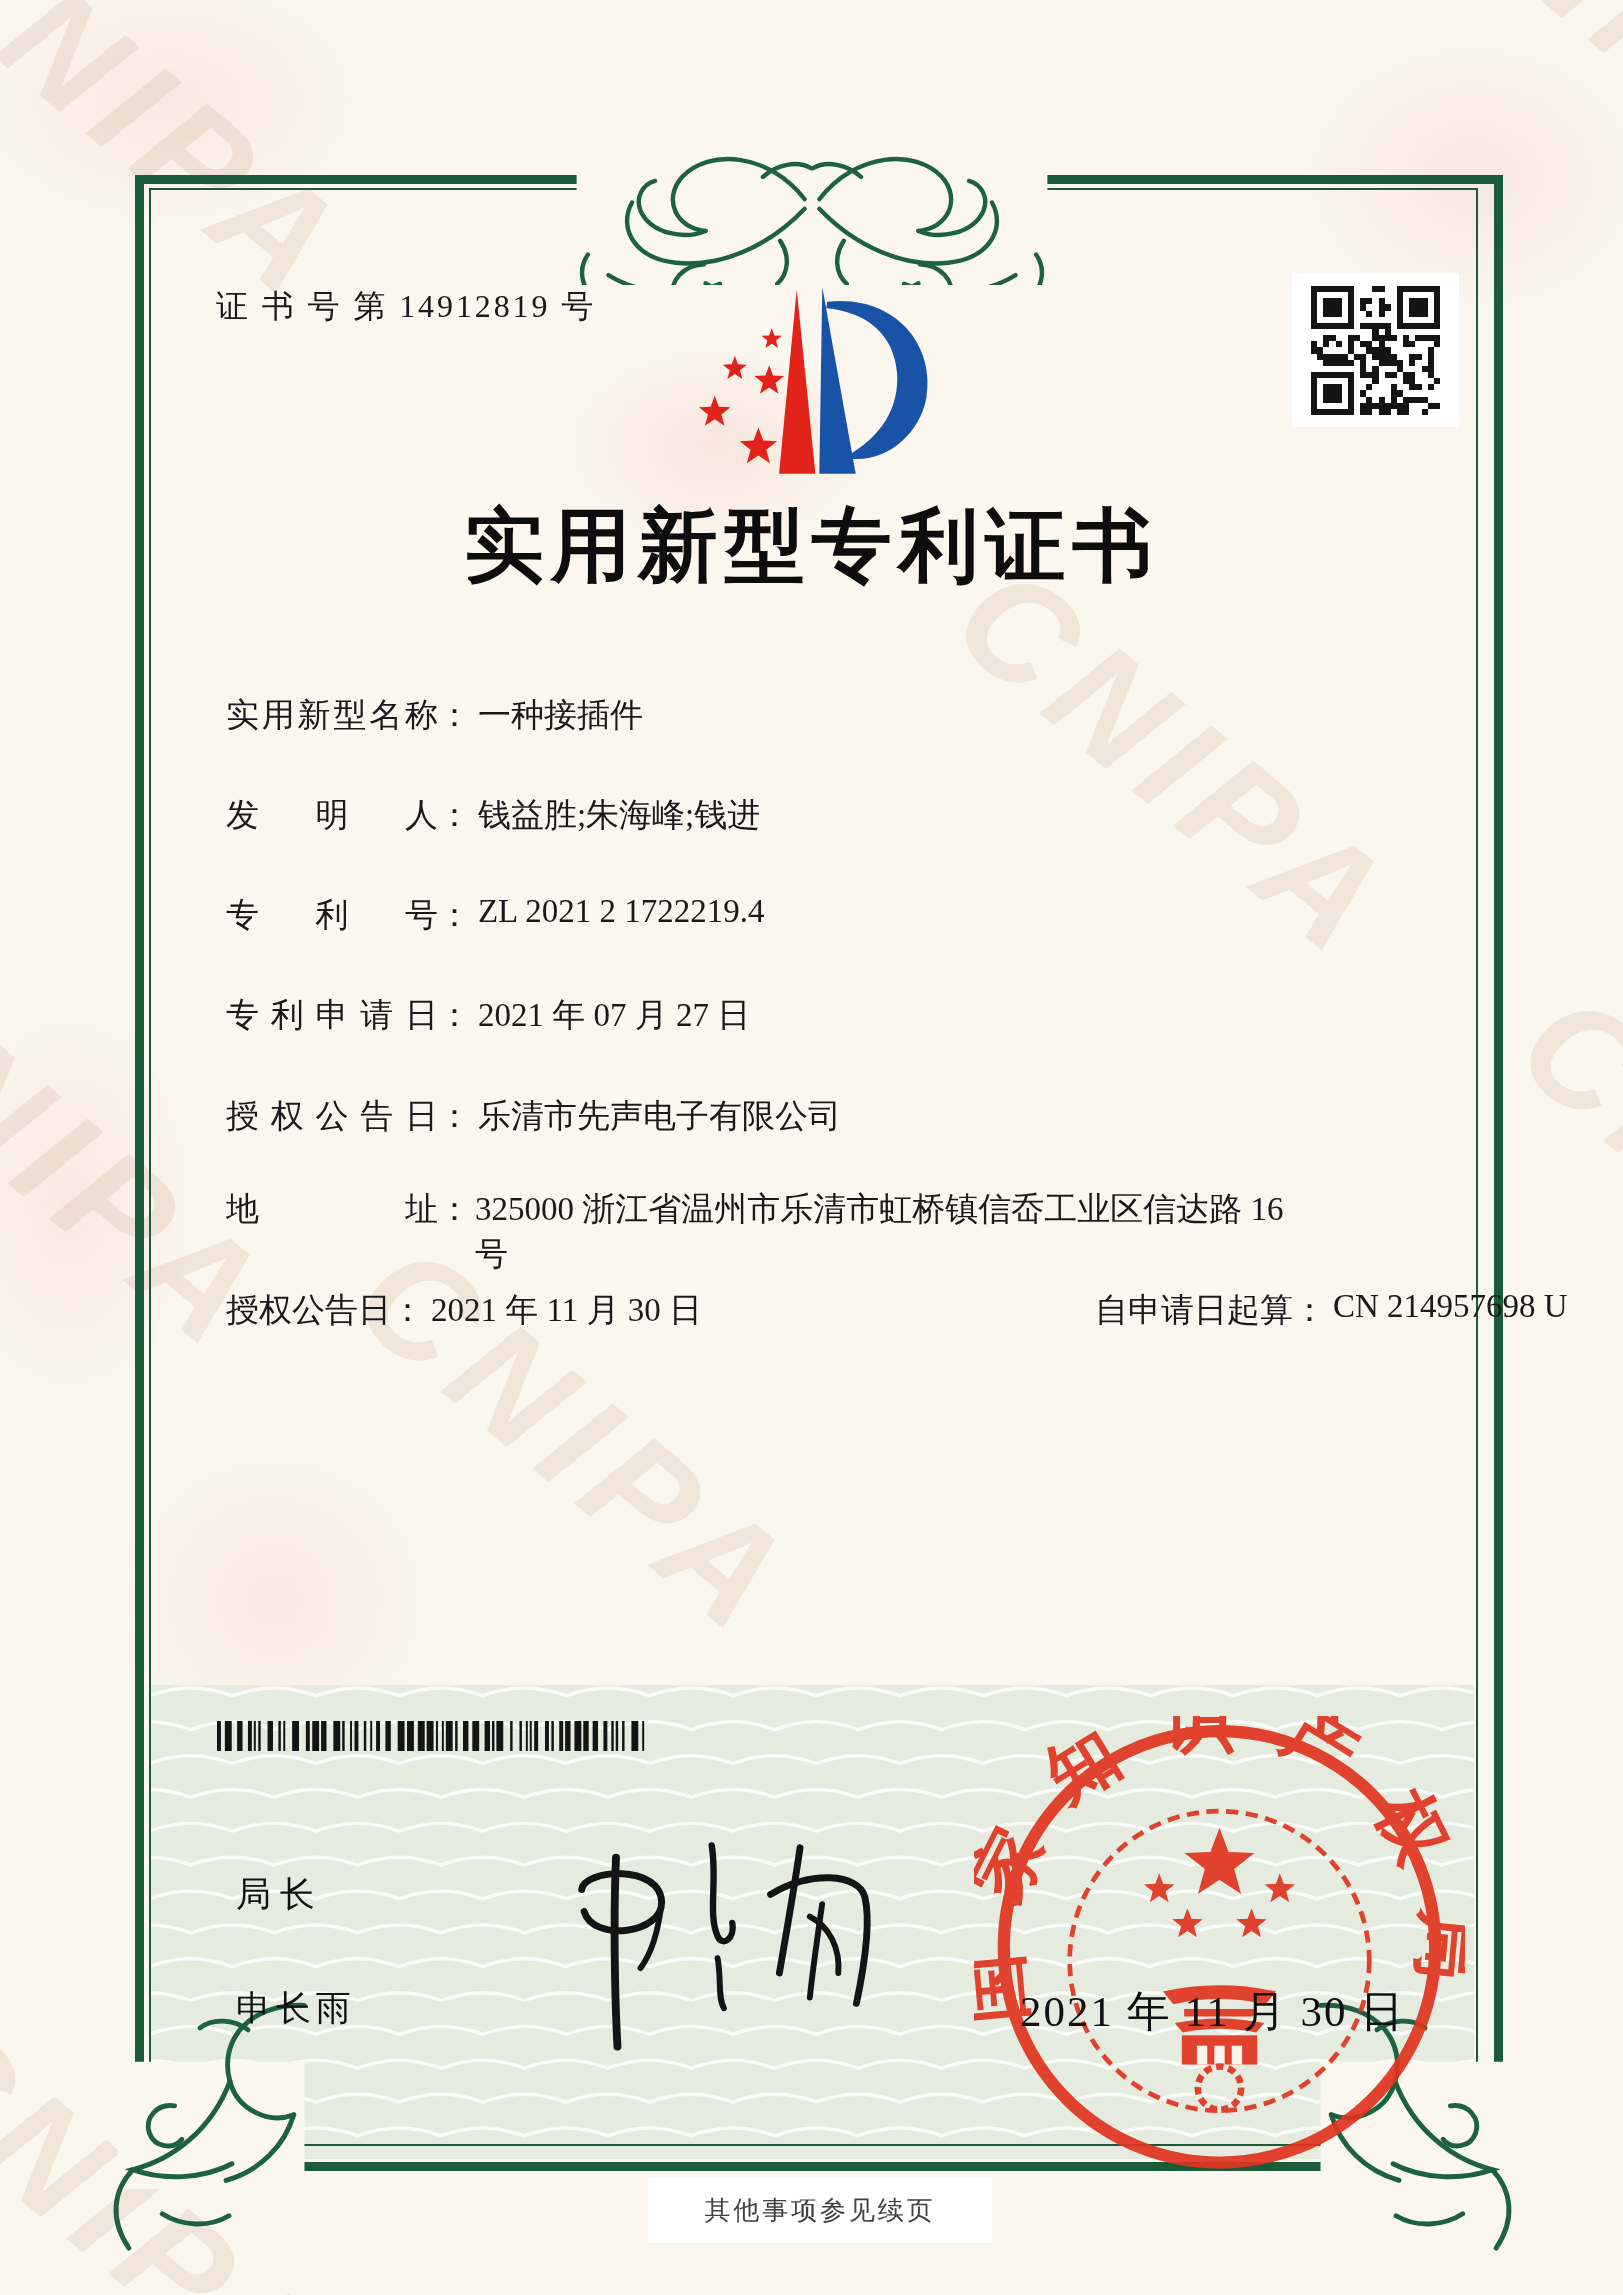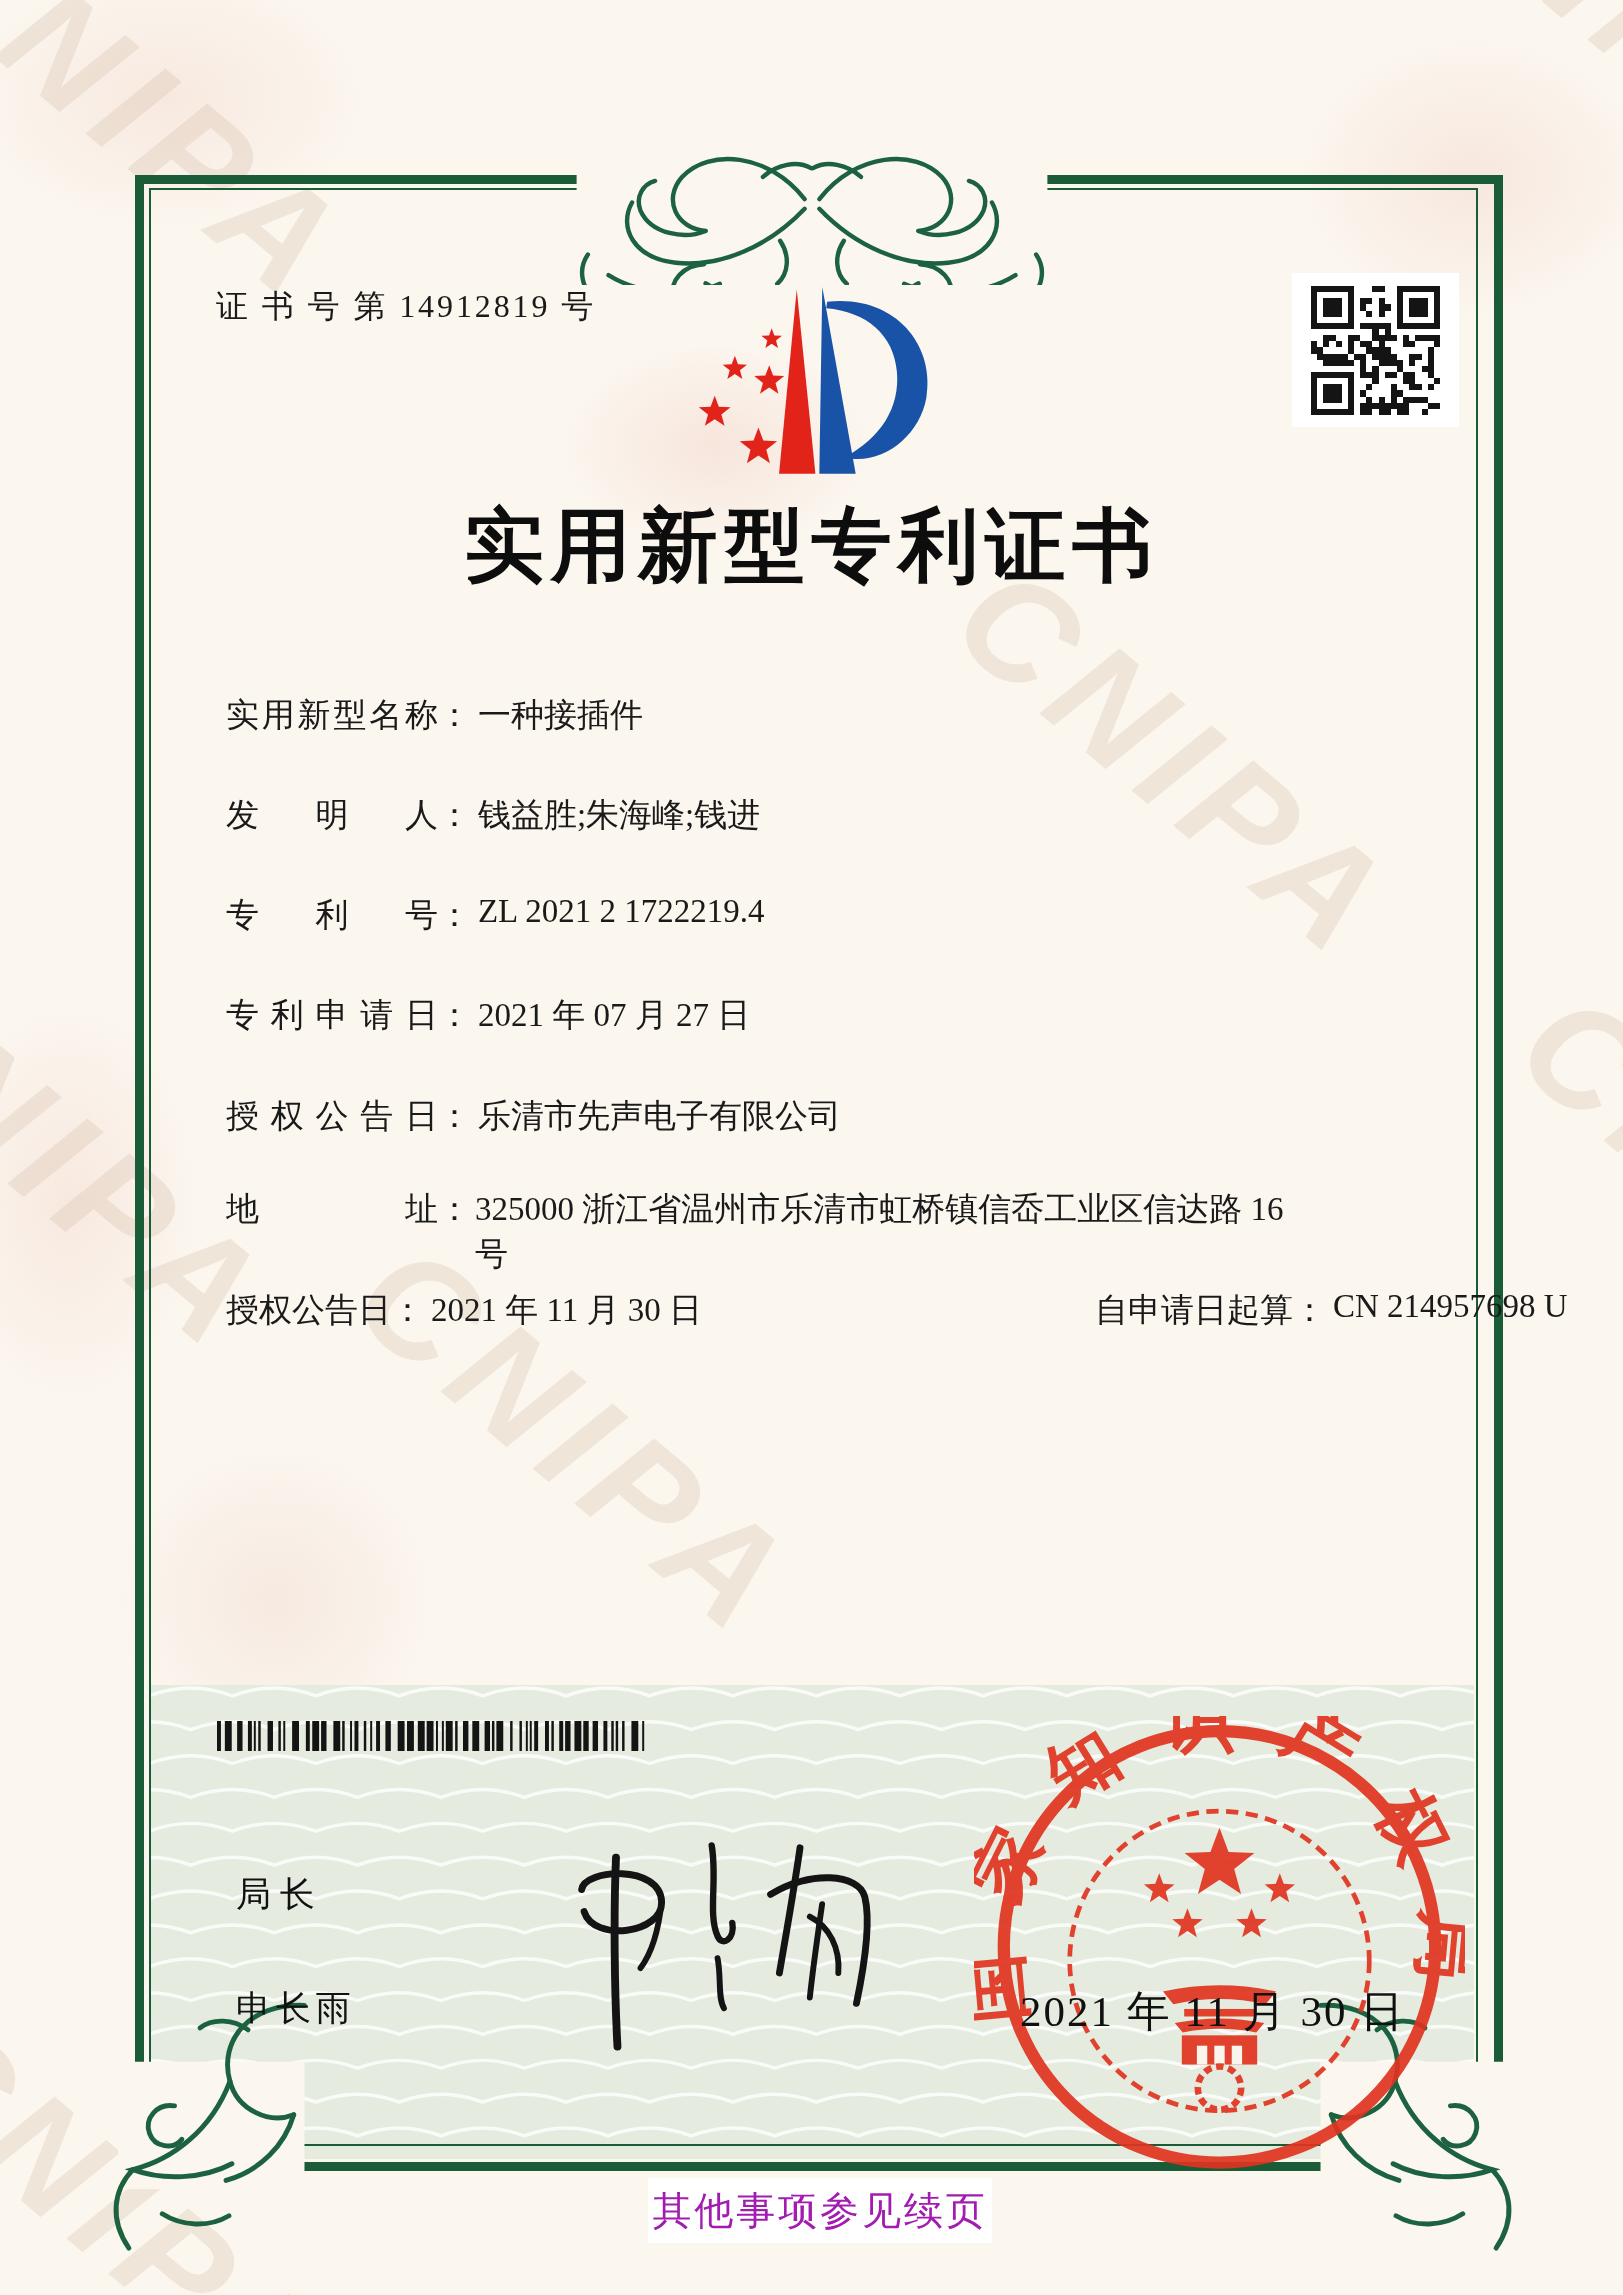--- a/index.html
+++ b/index.html
@@ -68,21 +68,21 @@
   }
   .seal{position:absolute;left:974px;top:1716px;width:491px;height:471px;}
   .seal-date{
     position:absolute;left:1020px;top:1983px;font-size:43px;letter-spacing:2px;color:#101010;
     white-space:nowrap;
   }
   .cont-box{
     position:absolute;left:648px;top:2178px;width:344px;height:65px;background:#ffffff;
     display:flex;align-items:center;justify-content:center;
   }
-  .cont-note{font-size:39px;letter-spacing:2.9px;color:#a21caf;white-space:nowrap;}
+  .cont-note{font-size:26px;letter-spacing:2.9px;color:#404040;white-space:nowrap;}
 </style>
 </head>
 <body>
 
 <div id="page">
 
   <div class="blotch" style="left:564px;top:344px;width:304px;height:206px;background:radial-gradient(closest-side,rgba(243,213,202,0.5),rgba(243,213,202,0));"></div>
   <div class="blotch" style="left:1301px;top:39px;width:344px;height:275px;background:radial-gradient(closest-side,rgba(243,213,202,0.45),rgba(243,213,202,0));"></div>
   <div class="blotch" style="left:-59px;top:1006px;width:255px;height:393px;background:radial-gradient(closest-side,rgba(243,213,202,0.4),rgba(243,213,202,0));"></div>
   <div class="blotch" style="left:118px;top:1448px;width:314px;height:304px;background:radial-gradient(closest-side,rgba(240,214,204,0.4),rgba(240,214,204,0));"></div>

